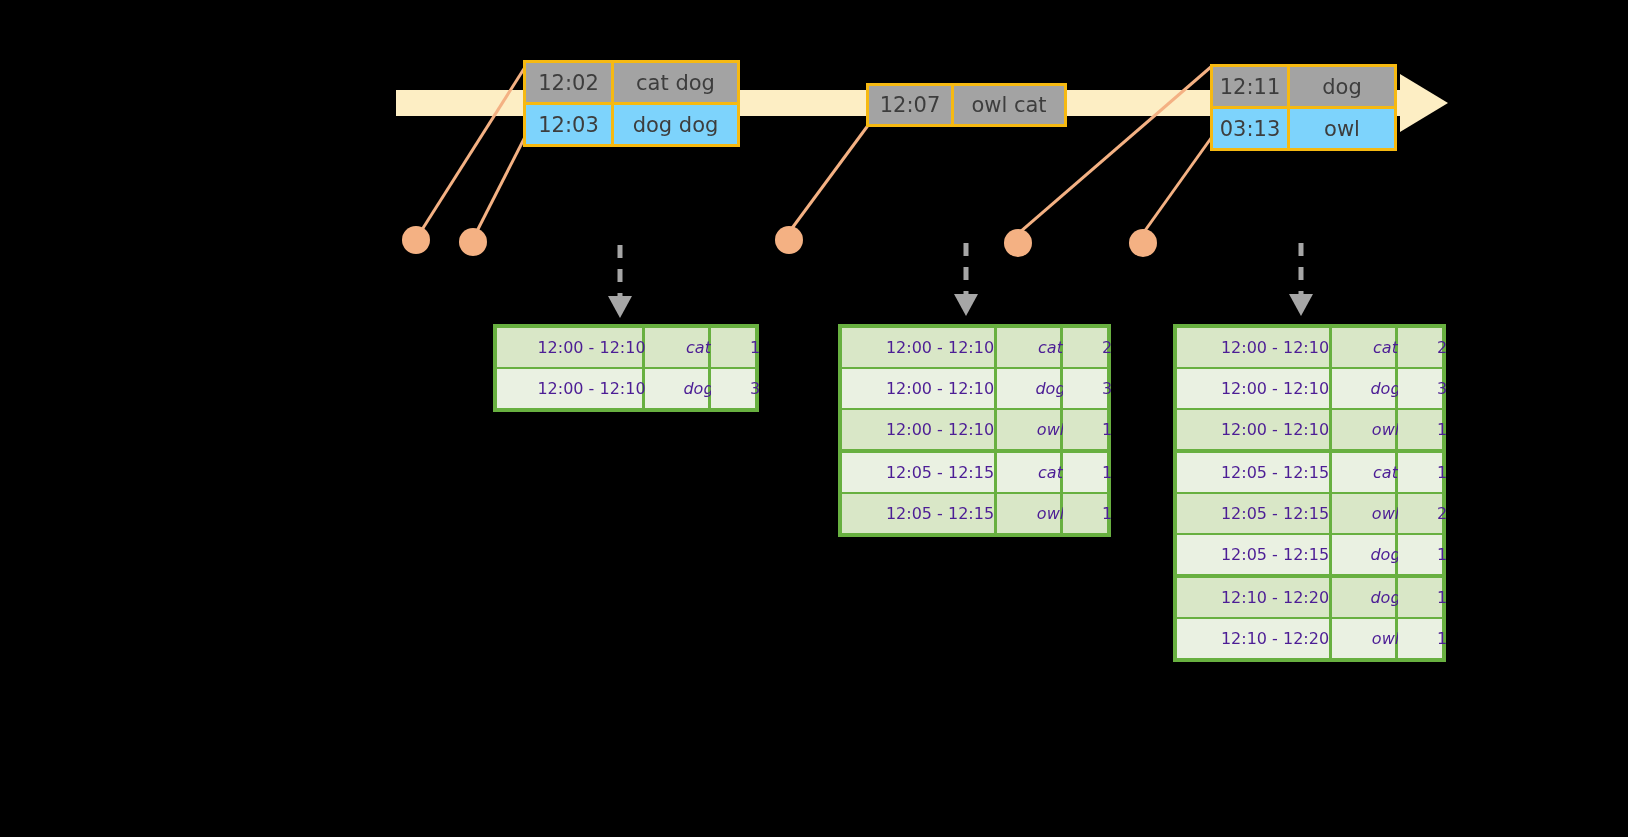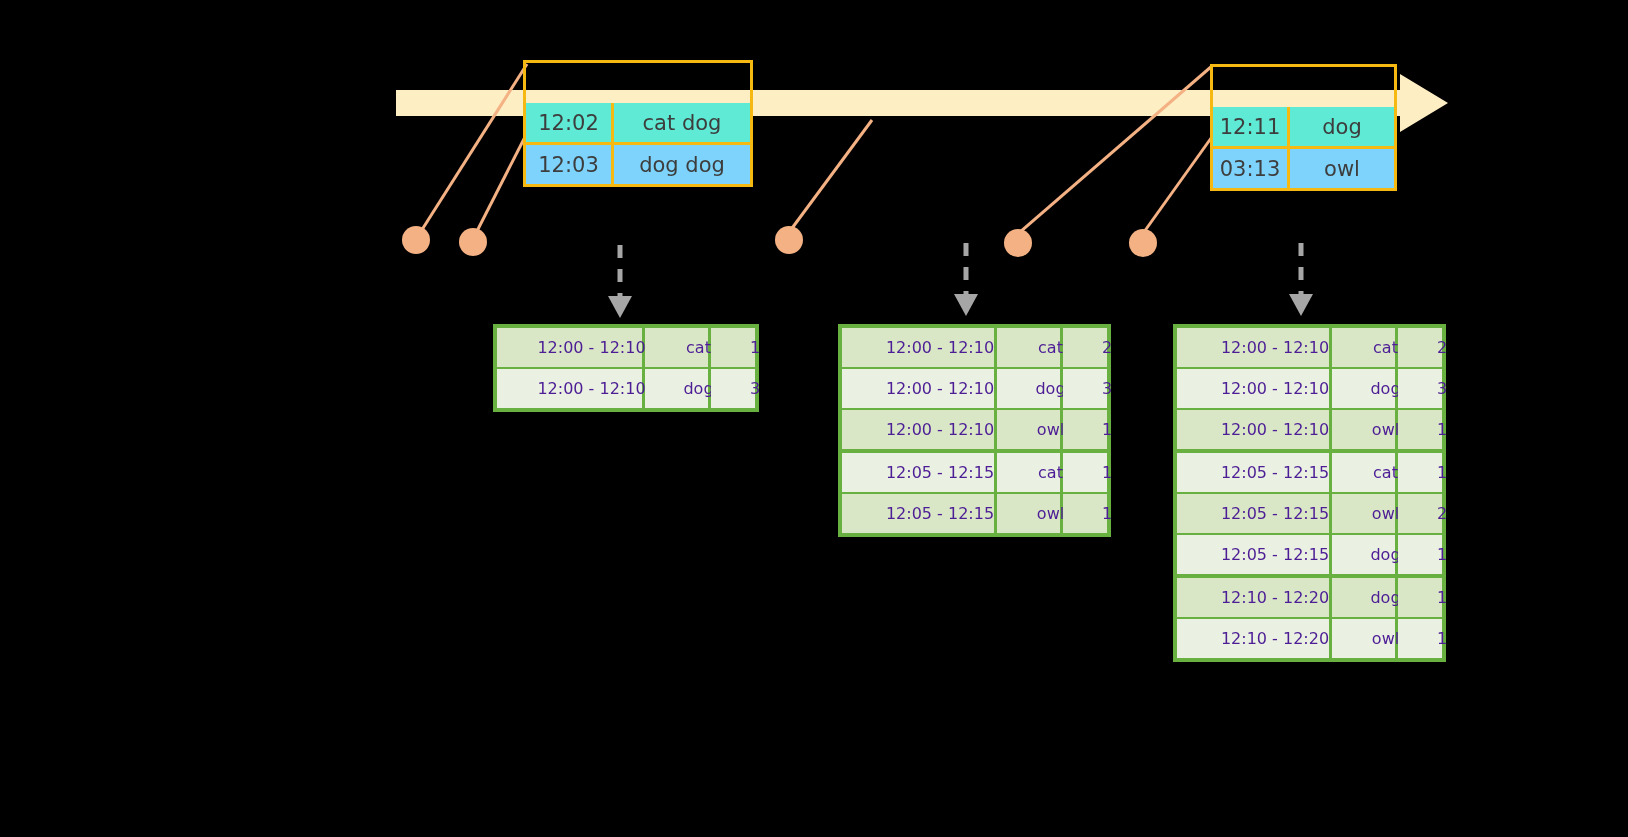--- a/index.html
+++ b/index.html
@@ -11,47 +11,47 @@
   .tl-head{position:absolute;left:1400px;top:74px;width:0;height:0;
            border-top:29px solid transparent;border-bottom:29px solid transparent;
            border-left:48px solid #fdeec4;}
 
   .ev{position:absolute;border:3px solid #f6b911;box-sizing:border-box;display:flex;flex-direction:column;}
   .ev-row{display:flex;align-items:stretch;}
   .ev-row + .ev-row{border-top:3px solid #f6b911;}
   .ev-time,.ev-words{display:flex;align-items:center;justify-content:center;
       font-size:21px;color:#3d3d3d;white-space:nowrap;box-sizing:border-box;}
   .ev-time{border-right:3px solid #f6b911;}
-  .shade-a{background:#5eead4;margin-top:40px;}
+  .shade-a{background:#a3a3a3;}
   .shade-b{background:#7dd3fc;}
 
   #ev1{left:523px;top:60px;}
   #ev1 .ev-time{width:88px;height:39px;}
-  #ev1 .ev-words{width:136px;height:39px;}
+  #ev1 .ev-words{width:123px;height:39px;}
 
   #ev2{left:866px;top:83px;}
   #ev2 .ev-time{width:85px;height:38px;}
   #ev2 .ev-words{width:110px;height:38px;}
 
   #ev3{left:1210px;top:64px;}
   #ev3 .ev-time{width:77px;height:39px;}
   #ev3 .ev-words{width:104px;height:39px;}
 
   
   #wires{position:absolute;left:0;top:0;width:1628px;height:837px;pointer-events:none;}
 
   
   .rt{position:absolute;border:4px solid #68b040;box-sizing:border-box;}
   .rt-row{display:flex;}
   .rt-row + .rt-row{border-top:2px solid #68b040;}
   .rt-row.grp{border-top:4px solid #68b040;}
   .rt-c{font-size:16px;color:#4c1d95;display:flex;align-items:center;justify-content:center;
         box-sizing:border-box;height:39px;white-space:nowrap;padding-left:44px;}
   .rt-c.win{border-right:3px solid #68b040;}
-  .rt-c.key{border-right:3px solid #68b040;}
+  .rt-c.key{border-right:3px solid #68b040;font-style:italic;}
   .row-a .rt-c{background:#d9e7c7;}
   .row-b .rt-c{background:#eaf1e2;}
 
   #rt1{left:493px;top:324px;}
   #rt1 .win{width:148px;} #rt1 .key{width:66px;} #rt1 .cnt{width:44px;}
 
   #rt2{left:838px;top:324px;}
   #rt2 .win{width:155px;} #rt2 .key{width:66px;} #rt2 .cnt{width:44px;}
 
   #rt3{left:1173px;top:324px;}
@@ -96,20 +96,26 @@
     <div class="ev-row">
       <div class="ev-time shade-a">12:02</div>
       <div class="ev-words shade-a">cat dog</div>
     </div>
     <div class="ev-row">
       <div class="ev-time shade-b">12:03</div>
       <div class="ev-words shade-b">dog dog</div>
     </div>
   </div>
 
+  <div class="ev" id="ev2">
+    <div class="ev-row">
+      <div class="ev-time shade-a">12:07</div>
+      <div class="ev-words shade-a">owl cat</div>
+    </div>
+  </div>
 
   <div class="ev" id="ev3">
     <div class="ev-row">
       <div class="ev-time shade-a">12:11</div>
       <div class="ev-words shade-a">dog</div>
     </div>
     <div class="ev-row">
       <div class="ev-time shade-b">03:13</div>
       <div class="ev-words shade-b">owl</div>
     </div>

